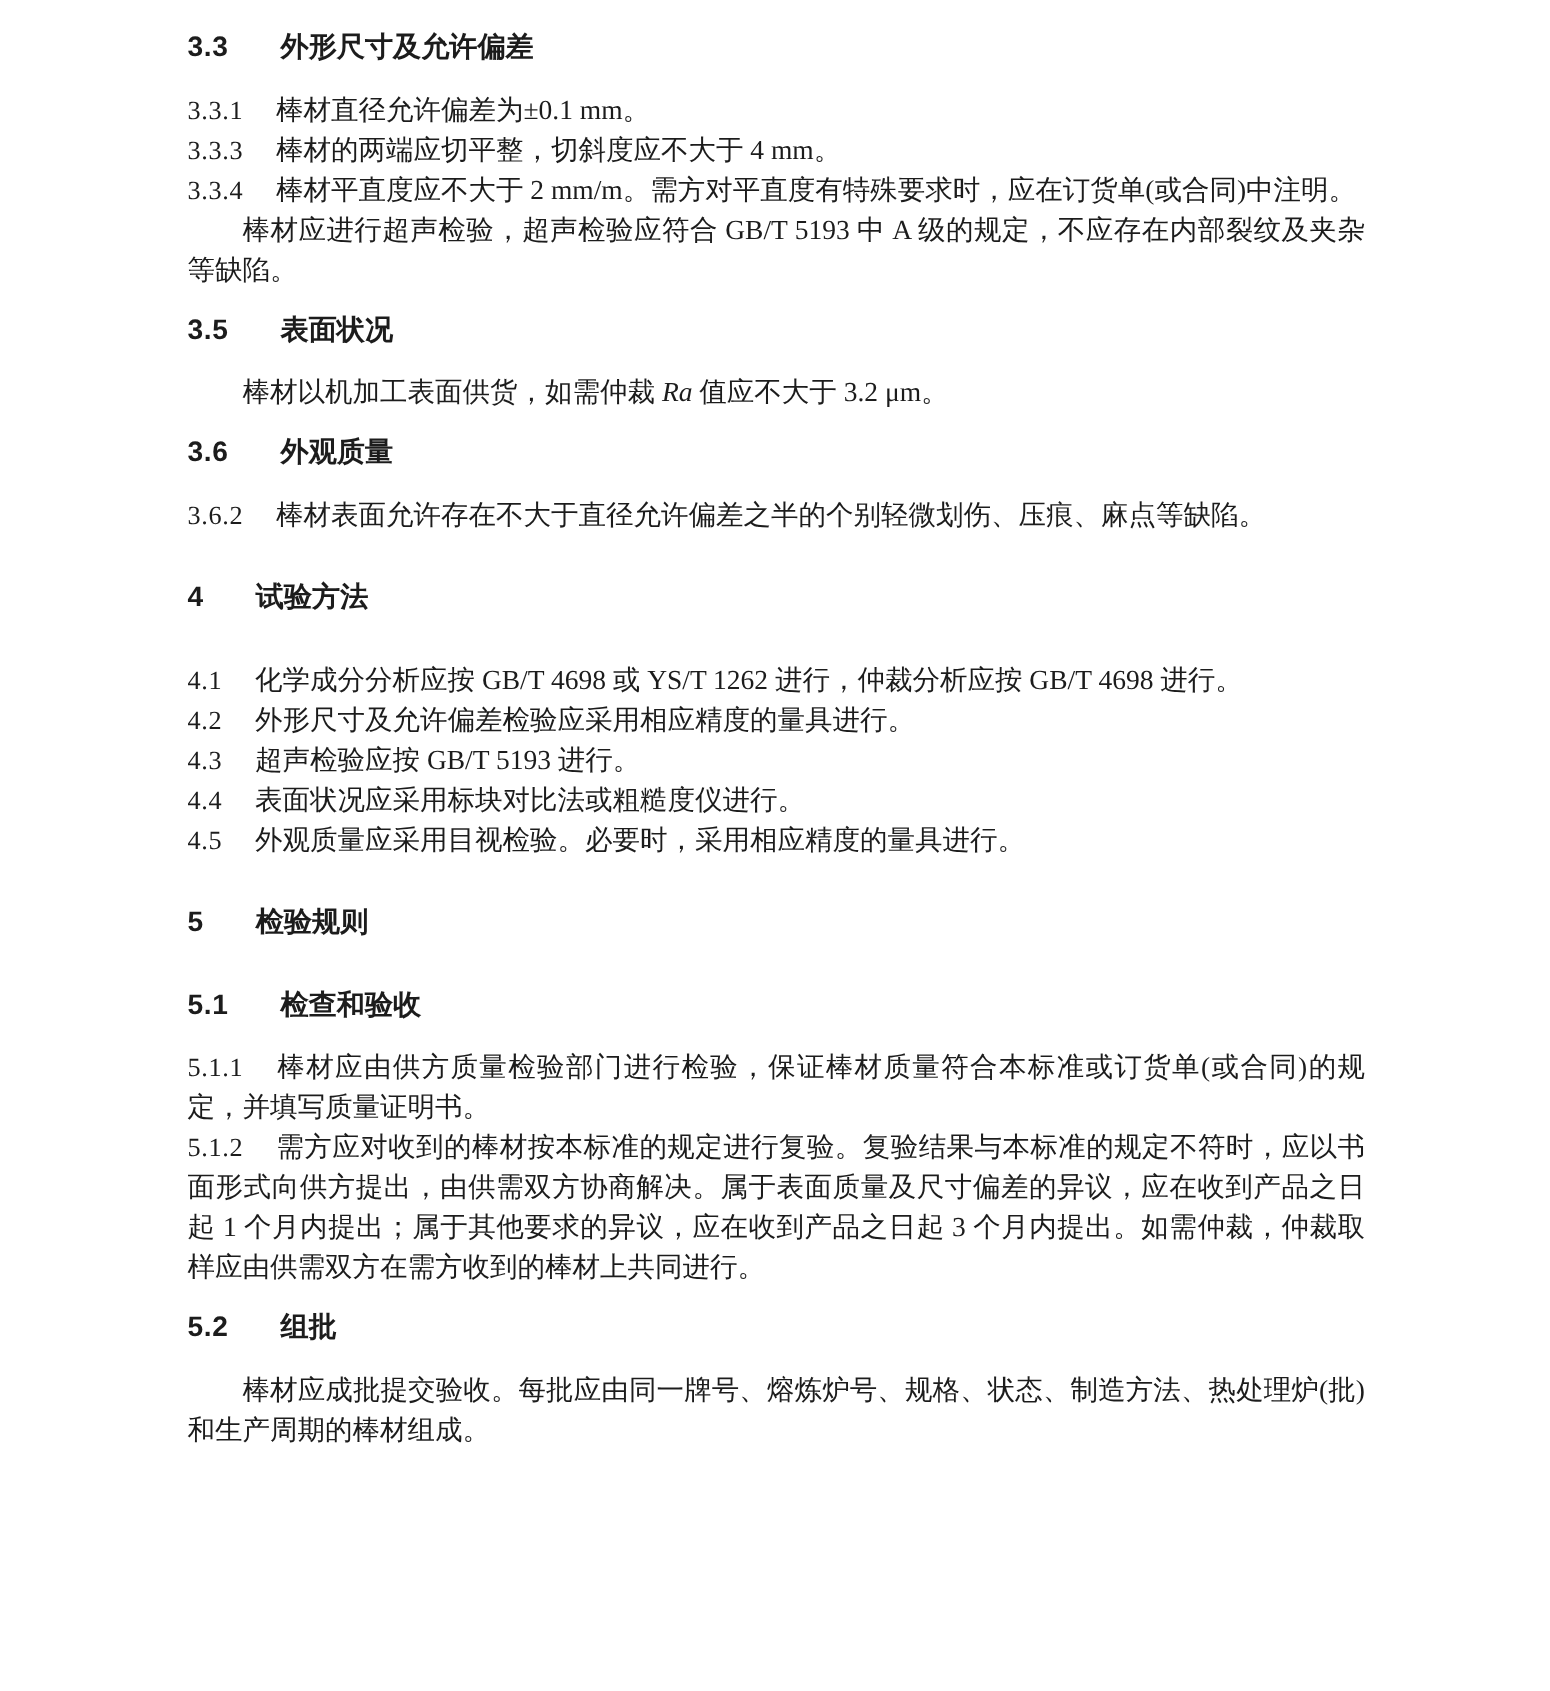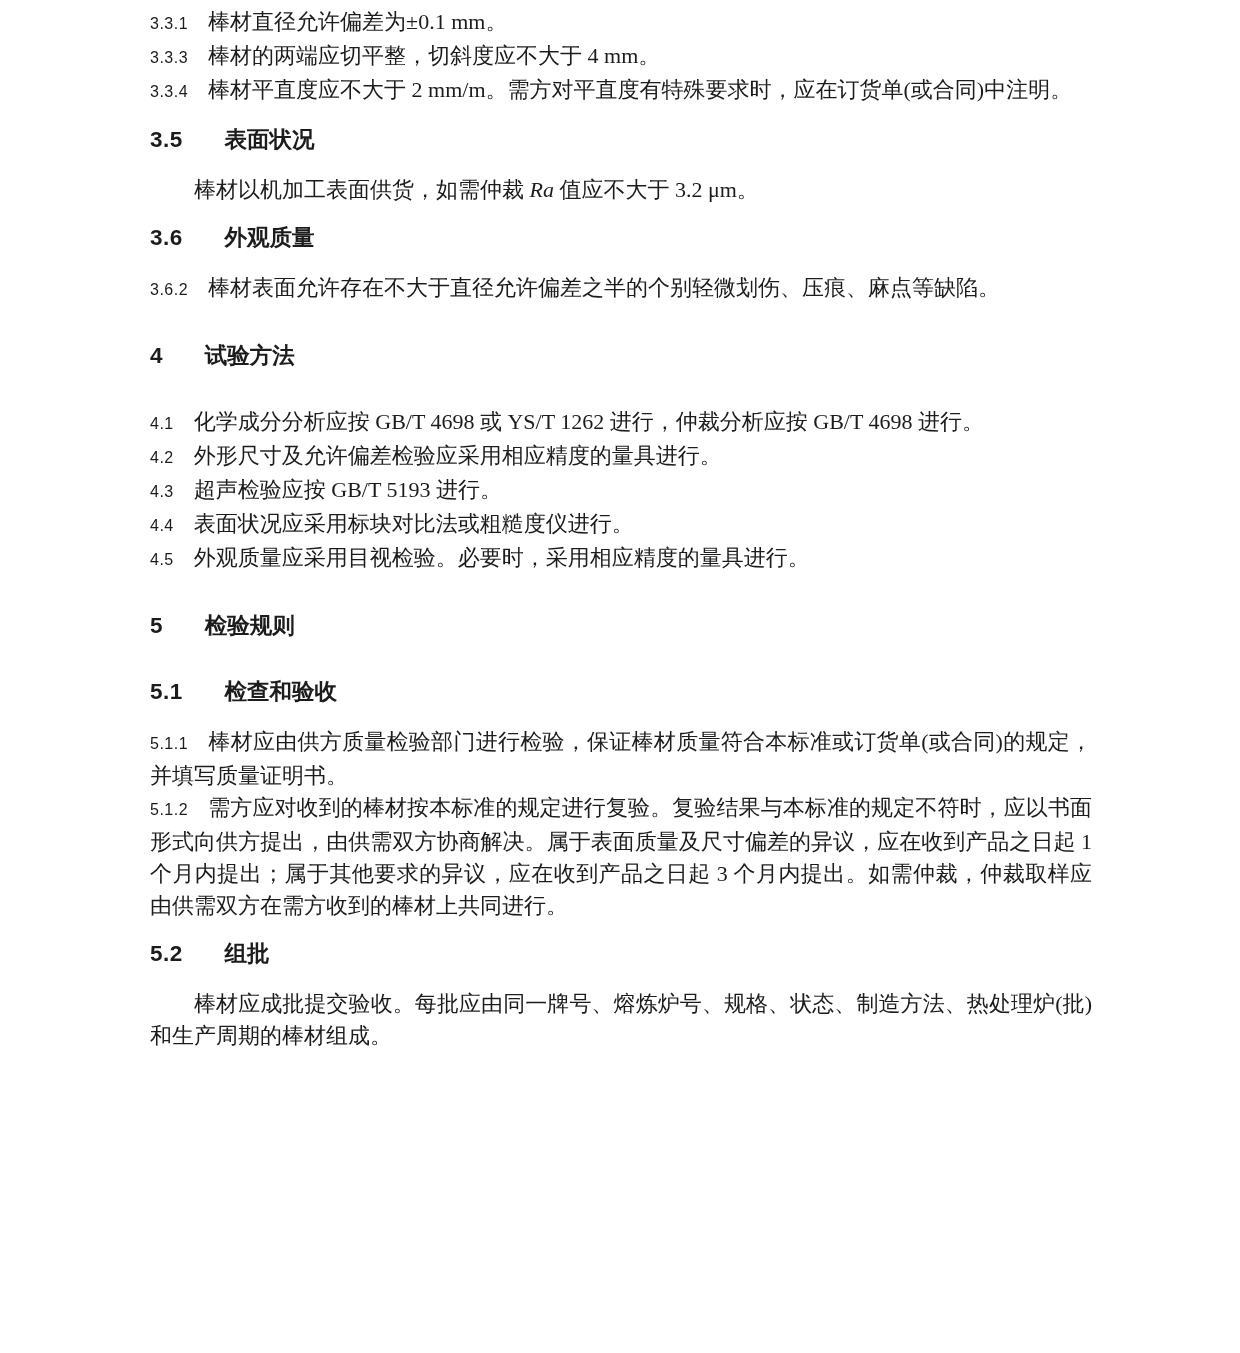--- a/index.html
+++ b/index.html
@@ -22,23 +22,23 @@
   }
   .clause, .para {
     margin: 0;
     text-align: justify;
     text-justify: inter-ideograph;
   }
   .para {
     text-indent: 2em;
   }
   .clause .num {
-    font-family: Liberation Sans, sans-serif;
+    font-family: Liberation Serif, serif;
     font-weight: 500;
-    font-size: 16px;
+    font-size: 21px;
     margin-right: 1.25em;
     letter-spacing: 0.5px;
   }
   .h1, .h2 {
     font-family: "Liberation Sans", "DejaVu Sans", sans-serif;
     font-weight: 700;
     font-size: 22.5px;
     line-height: 32px;
     margin: 16px 0 18px 0;
     text-align: left;
@@ -53,26 +53,28 @@
   }
   .ital {
     font-style: italic;
   }
 </style>
 </head>
 <body>
 
 <div class="page">
 
+  <div class="h2"><span class="num">3.3</span><span>外形尺寸及允许偏差</span></div>
 
   <p class="clause"><span class="num">3.3.1</span><span>棒材直径允许偏差为±0.1 mm。</span></p>
   <p class="clause"><span class="num">3.3.3</span><span>棒材的两端应切平整，切斜度应不大于 4 mm。</span></p>
   <p class="clause"><span class="num">3.3.4</span><span>棒材平直度应不大于 2 mm/m。需方对平直度有特殊要求时，应在订货单(或合同)中注明。</span></p>
 
 
+  <p class="para"><span>棒材应进行超声检验，超声检验应符合 GB/T 5193 中 A 级的规定，不应存在内部裂纹及夹杂等缺陷。</span></p>
 
   <div class="h2"><span class="num">3.5</span><span>表面状况</span></div>
 
   <p class="para"><span>棒材以机加工表面供货，如需仲裁 </span><span class="ital">Ra</span><span> 值应不大于 3.2 μm。</span></p>
 
   <div class="h2"><span class="num">3.6</span><span>外观质量</span></div>
 
   <p class="clause"><span class="num">3.6.2</span><span>棒材表面允许存在不大于直径允许偏差之半的个别轻微划伤、压痕、麻点等缺陷。</span></p>
 
   <div class="h1"><span class="num">4</span><span>试验方法</span></div>

